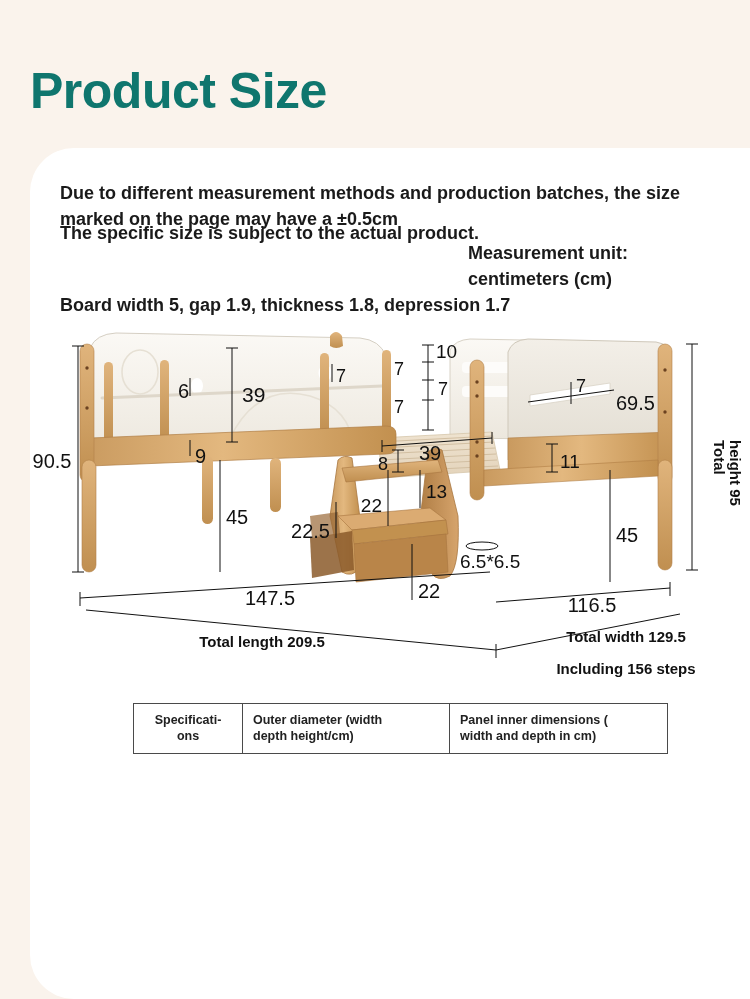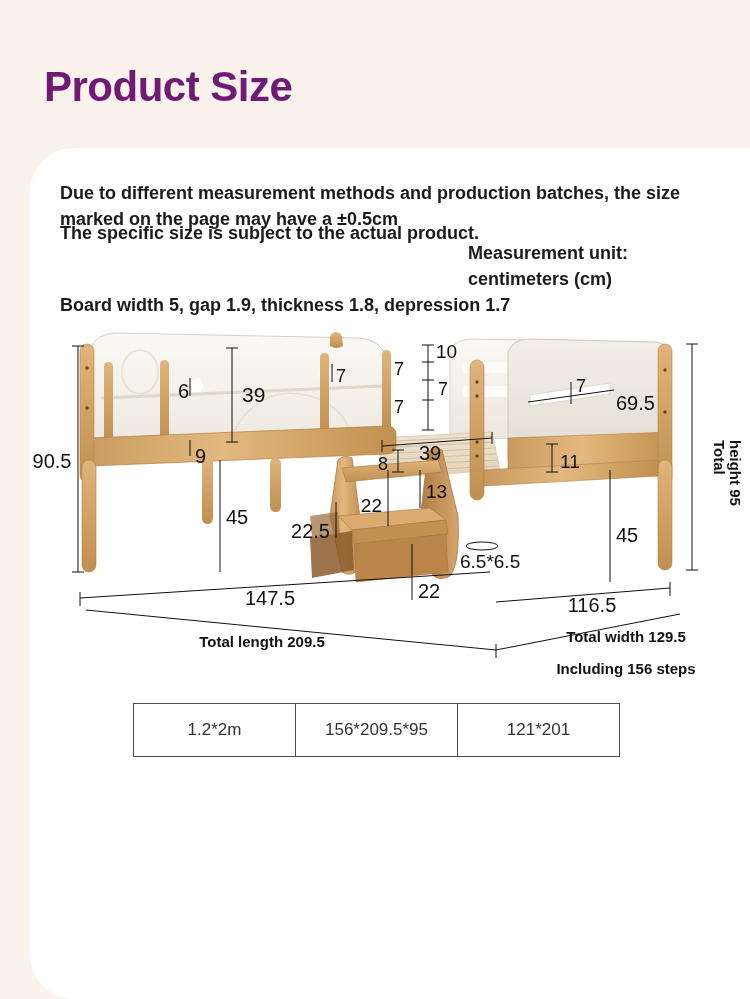--- a/index.html
+++ b/index.html
@@ -7,24 +7,24 @@
     width:750px;height:999px;
     background:#faf3ec;
     font-family:"Liberation Sans", sans-serif;
     overflow:hidden;
     position:relative;
   }
   .page{position:relative;width:750px;height:999px;}
 
   .page-title{
     position:absolute;
-    left:44px; top:66px;
-    font-size:42px;
+    left:30px; top:66px;
+    font-size:50px;
     font-weight:bold;
-    color:#701a75;
+    color:#0f766e;
     letter-spacing:-0.5px;
     line-height:1;
   }
 
   .card{
     position:absolute;
     left:30px; top:148px;
     width:720px; height:851px;
     background:#ffffff;
     border-top-left-radius:44px;
@@ -332,20 +332,29 @@
 
       <text x="684" y="120" font-size="15" class="lbl-bold" transform="rotate(90 684 120)">Total</text>
       <text x="700" y="120" font-size="15" class="lbl-bold" transform="rotate(90 700 120)">height 95</text>
     </g>
   </svg>
   </div>
 
   <table class="spec-table">
     <tbody>
       <tr>
-        <td>1.2*2m</td>
-        <td>156*209.5*95</td>
-        <td>121*201</td>
+        <th class="c0">
+          <span>Specificati-</span><br>
+          <span>ons</span>
+        </th>
+        <th class="c1">
+          <span>Outer diameter (width</span><br>
+          <span>depth height/cm)</span>
+        </th>
+        <th class="c2">
+          <span>Panel inner dimensions (</span><br>
+          <span>width and depth in cm)</span>
+        </th>
       </tr>
     </tbody>
   </table>
 
 </div>
 
 </body></html>

